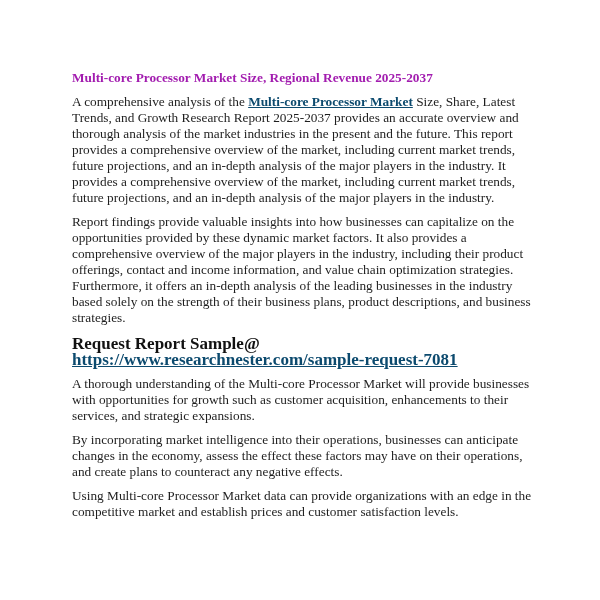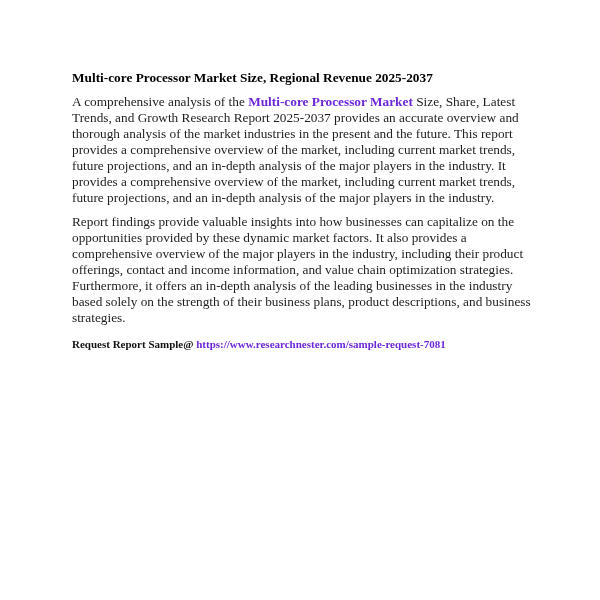--- a/index.html
+++ b/index.html
@@ -19,49 +19,53 @@
       position: absolute;
       left: 72px;
       top: 70px;
       width: 462px;
     }
     .heading {
       font-weight: bold;
       font-size: 13.3px;
       line-height: 16px;
       margin: 0 0 8px 0;
-      color: #000000;
+      color: #a21caf;
     }
     .para {
       font-size: 13.3px;
       line-height: 16px;
       margin: 0 0 8px 0;
       color: #1e1e1e;
     }
     .link {
-      color: #6d28d9;
+      color: #0c4a6e;
       font-weight: bold;
+      text-decoration: underline;
       cursor: pointer;
     }
     .request {
       font-weight: bold;
-      font-size: 11px;
+      font-size: 17px;
       line-height: 16px;
       margin: 10px 0 8px 0;
       color: #111111;
     }
   </style>
 </head>
 <body>
 
 <div class="page">
   <p class="heading">Multi-core Processor Market Size, Regional Revenue 2025-2037</p>
 
   <p class="para"><span>A comprehensive analysis of the </span><a class="link">Multi-core Processor Market</a><span> Size, Share, Latest Trends, and Growth Research Report 2025-2037 provides an accurate overview and thorough analysis of the market industries in the present and the future. This report provides a comprehensive overview of the market, including current market trends, future projections, and an in-depth analysis of the major players in the industry. It provides a comprehensive overview of the market, including current market trends, future projections, and an in-depth analysis of the major players in the industry.</span></p>
 
   <p class="para">Report findings provide valuable insights into how businesses can capitalize on the opportunities provided by these dynamic market factors. It also provides a comprehensive overview of the major players in the industry, including their product offerings, contact and income information, and value chain optimization strategies. Furthermore, it offers an in-depth analysis of the leading businesses in the industry based solely on the strength of their business plans, product descriptions, and business strategies.</p>
 
   <p class="request"><span>Request Report Sample@ </span><a class="link">https://www.researchnester.com/sample-request-7081</a></p>
 
 
 
+  <p class="para">A thorough understanding of the Multi-core Processor Market will provide businesses with opportunities for growth such as customer acquisition, enhancements to their services, and strategic expansions.</p>
+  <p class="para">By incorporating market intelligence into their operations, businesses can anticipate changes in the economy, assess the effect these factors may have on their operations, and create plans to counteract any negative effects.</p>
+  <p class="para">Using Multi-core Processor Market data can provide organizations with an edge in the competitive market and establish prices and customer satisfaction levels.</p>
 
 </div>
 
 </body></html>

